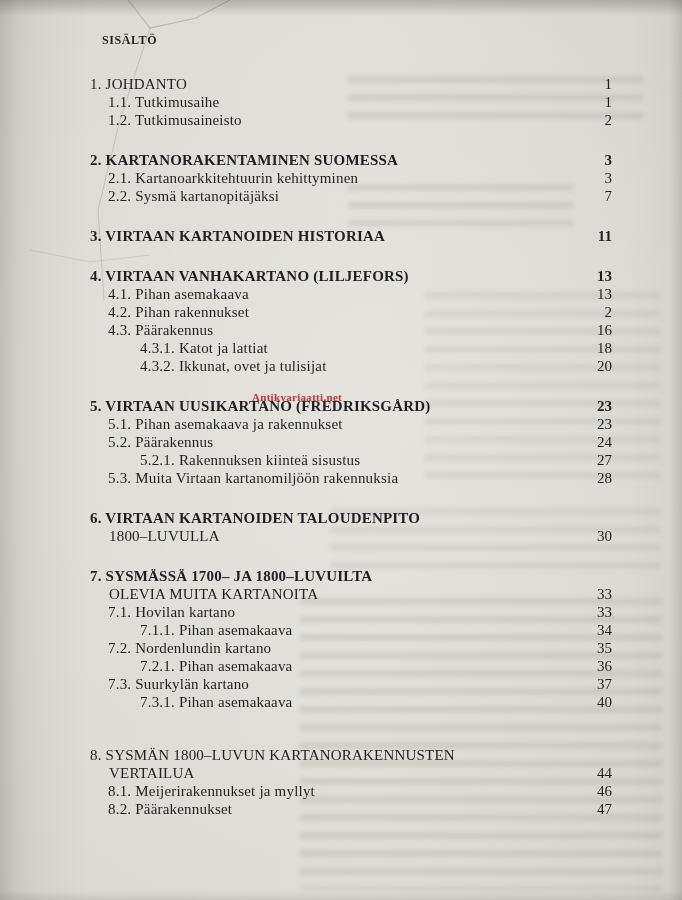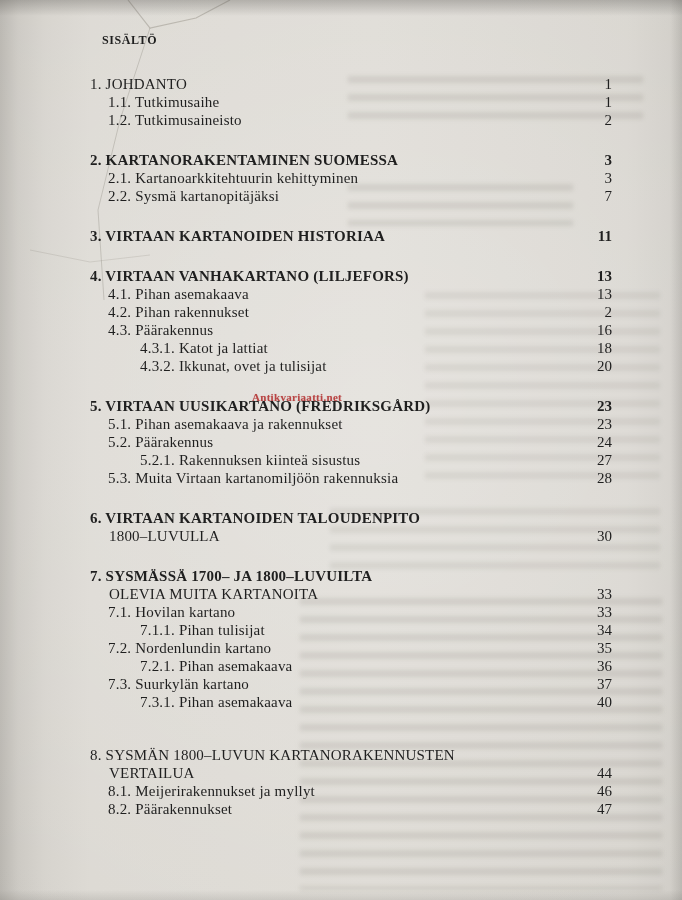--- a/index.html
+++ b/index.html
@@ -210,21 +210,21 @@
       </div>
       <div class="toc-row lvl-cc">
         <span class="toc-label">OLEVIA MUITA KARTANOITA</span>
         <span class="toc-page">33</span>
       </div>
       <div class="toc-row lvl-s">
         <span class="toc-label">7.1. Hovilan kartano</span>
         <span class="toc-page">33</span>
       </div>
       <div class="toc-row lvl-ss">
-        <span class="toc-label">7.1.1. Pihan tulisijat</span>
+        <span class="toc-label">7.1.1. Pihan asemakaava</span>
         <span class="toc-page">34</span>
       </div>
       <div class="toc-row lvl-s">
         <span class="toc-label">7.2. Nordenlundin kartano</span>
         <span class="toc-page">35</span>
       </div>
       <div class="toc-row lvl-ss">
         <span class="toc-label">7.2.1. Pihan asemakaava</span>
         <span class="toc-page">36</span>
       </div>

